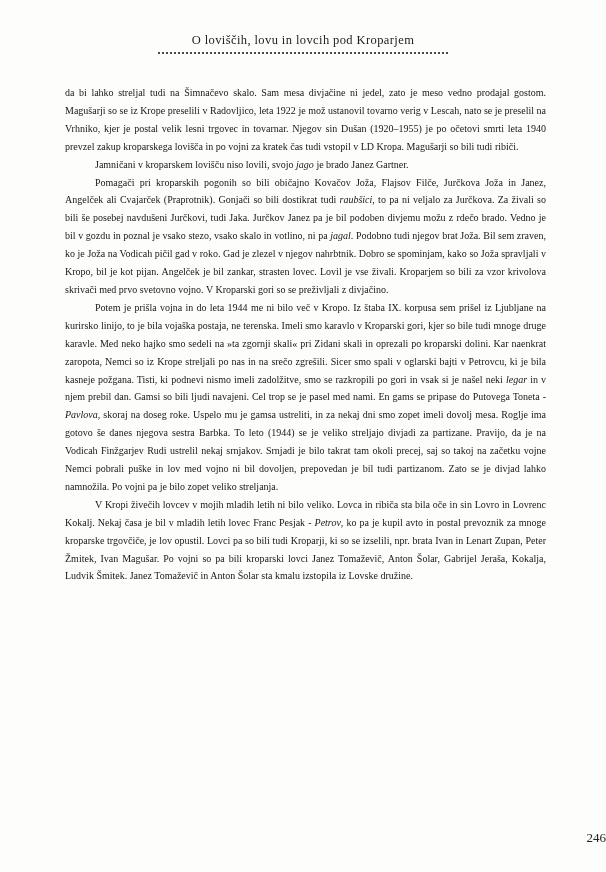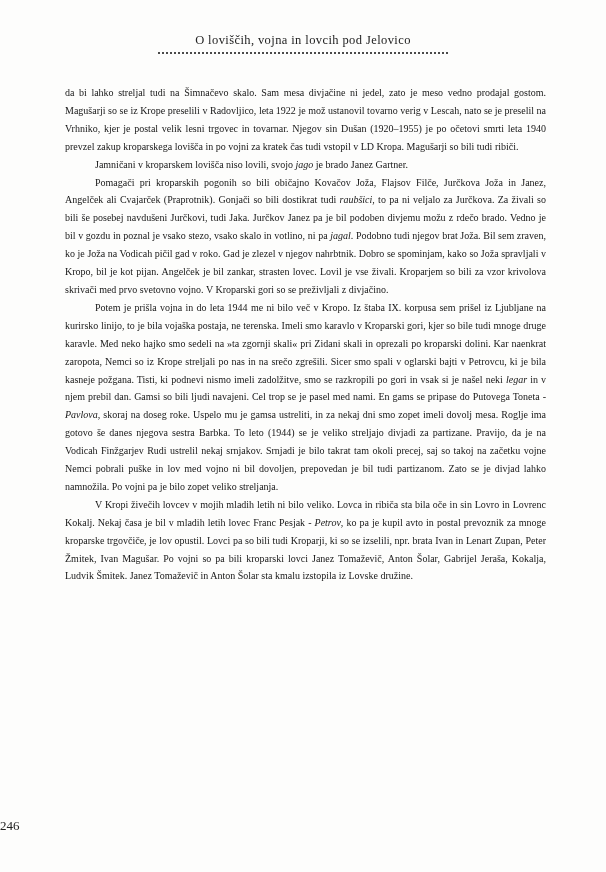--- a/index.html
+++ b/index.html
@@ -51,43 +51,43 @@
     padding: 0;
   }
   .para.indent {
     text-indent: 30px;
   }
   .para em {
     font-style: italic;
   }
   .page-footer {
     position: absolute;
-    bottom: 38px;
+    bottom: 26px;
     left: 0;
     right: 0;
-    text-align: left;
+    text-align: right;
   }
   .page-number {
     font-size: 13px;
     color: #222;
   }
 </style>
 </head>
 <body>
 
 <div class="page">
 
   <header class="page-header">
-    <div class="header-title">O loviščih, vojna in lovcih pod Jelovico</div>
+    <div class="header-title">O loviščih, lovu in lovcih pod Kroparjem</div>
     <div class="header-rule"></div>
   </header>
 
   <main class="page-body">
       <p class="para"><span>da bi lahko streljal tudi na Šimnačevo skalo. Sam mesa divjačine ni jedel, zato je meso vedno prodajal gostom. Magušarji so se iz Krope preselili v Radovljico, leta 1922 je mož ustanovil tovarno verig v Lescah, nato se je preselil na Vrhniko, kjer je postal velik lesni trgovec in tovarnar. Njegov sin Dušan (1920–1955) je po očetovi smrti leta 1940 prevzel zakup kroparskega lovišča in po vojni za kratek čas tudi vstopil v LD Kropa. Magušarji so bili tudi ribiči.</span></p>
-      <p class="para indent"><span>Jamničani v kroparskem lovišča niso lovili, svojo </span><em>jago</em><span> je brado Janez Gartner.</span></p>
+      <p class="para indent"><span>Jamničani v kroparskem lovišču niso lovili, svojo </span><em>jago</em><span> je brado Janez Gartner.</span></p>
       <p class="para indent"><span>Pomagači pri kroparskih pogonih so bili običajno Kovačov Joža, Flajsov Filče, Jurčkova Joža in Janez, Angelček ali Cvajarček (Praprotnik). Gonjači so bili dostikrat tudi </span><em>raubšici</em><span>, to pa ni veljalo za Jurčkova. Za živali so bili še posebej navdušeni Jurčkovi, tudi Jaka. Jurčkov Janez pa je bil podoben divjemu možu z rdečo brado. Vedno je bil v gozdu in poznal je vsako stezo, vsako skalo in votlino, ni pa </span><em>jagal</em><span>. Podobno tudi njegov brat Joža. Bil sem zraven, ko je Joža na Vodicah pičil gad v roko. Gad je zlezel v njegov nahrbtnik. Dobro se spominjam, kako so Joža spravljali v Kropo, bil je kot pijan. Angelček je bil zankar, strasten lovec. Lovil je vse živali. Kroparjem so bili za vzor krivolova skrivači med prvo svetovno vojno. V Kroparski gori so se preživljali z divjačino.</span></p>
       <p class="para indent"><span>Potem je prišla vojna in do leta 1944 me ni bilo več v Kropo. Iz štaba IX. korpusa sem prišel iz Ljubljane na kurirsko linijo, to je bila vojaška postaja, ne terenska. Imeli smo karavlo v Kroparski gori, kjer so bile tudi mnoge druge karavle. Med neko hajko smo sedeli na »ta zgornji skali« pri Zidani skali in oprezali po kroparski dolini. Kar naenkrat zaropota, Nemci so iz Krope streljali po nas in na srečo zgrešili. Sicer smo spali v oglarski bajti v Petrovcu, ki je bila kasneje požgana. Tisti, ki podnevi nismo imeli zadolžitve, smo se razkropili po gori in vsak si je našel neki </span><em>legar</em><span> in v njem prebil dan. Gamsi so bili ljudi navajeni. Cel trop se je pasel med nami. En gams se pripase do Putovega Toneta - </span><em>Pavlova</em><span>, skoraj na doseg roke. Uspelo mu je gamsa ustreliti, in za nekaj dni smo zopet imeli dovolj mesa. Roglje ima gotovo še danes njegova sestra Barbka. To leto (1944) se je veliko streljajo divjadi za partizane. Pravijo, da je na Vodicah Finžgarjev Rudi ustrelil nekaj srnjakov. Srnjadi je bilo takrat tam okoli precej, saj so takoj na začetku vojne Nemci pobrali puške in lov med vojno ni bil dovoljen, prepovedan je bil tudi partizanom. Zato se je divjad lahko namnožila. Po vojni pa je bilo zopet veliko streljanja.</span></p>
       <p class="para indent"><span>V Kropi živečih lovcev v mojih mladih letih ni bilo veliko. Lovca in ribiča sta bila oče in sin Lovro in Lovrenc Kokalj. Nekaj časa je bil v mladih letih lovec Franc Pesjak - </span><em>Petrov</em><span>, ko pa je kupil avto in postal prevoznik za mnoge kroparske trgovčiče, je lov opustil. Lovci pa so bili tudi Kroparji, ki so se izselili, npr. brata Ivan in Lenart Zupan, Peter Žmitek, Ivan Magušar. Po vojni so pa bili kroparski lovci Janez Tomaževič, Anton Šolar, Gabrijel Jeraša, Kokalja, Ludvik Šmitek. Janez Tomaževič in Anton Šolar sta kmalu izstopila iz Lovske družine.</span></p>
     </main>
 
   <footer class="page-footer">
     <span class="page-number">246</span>
   </footer>
 
 </div>

